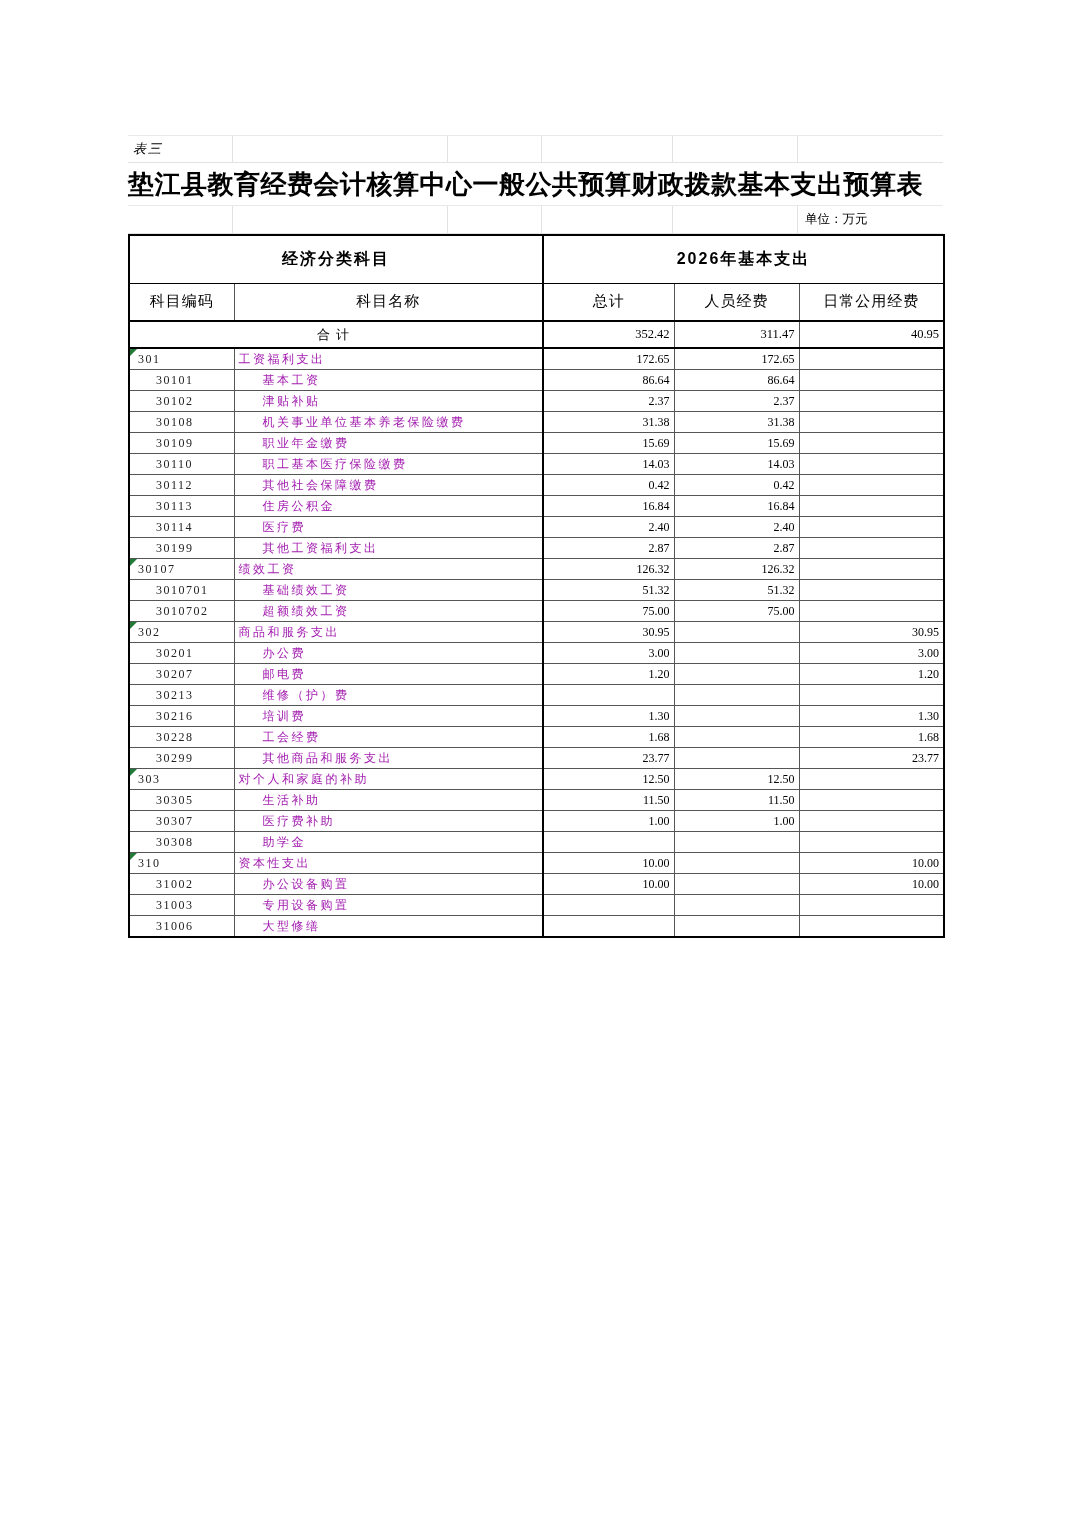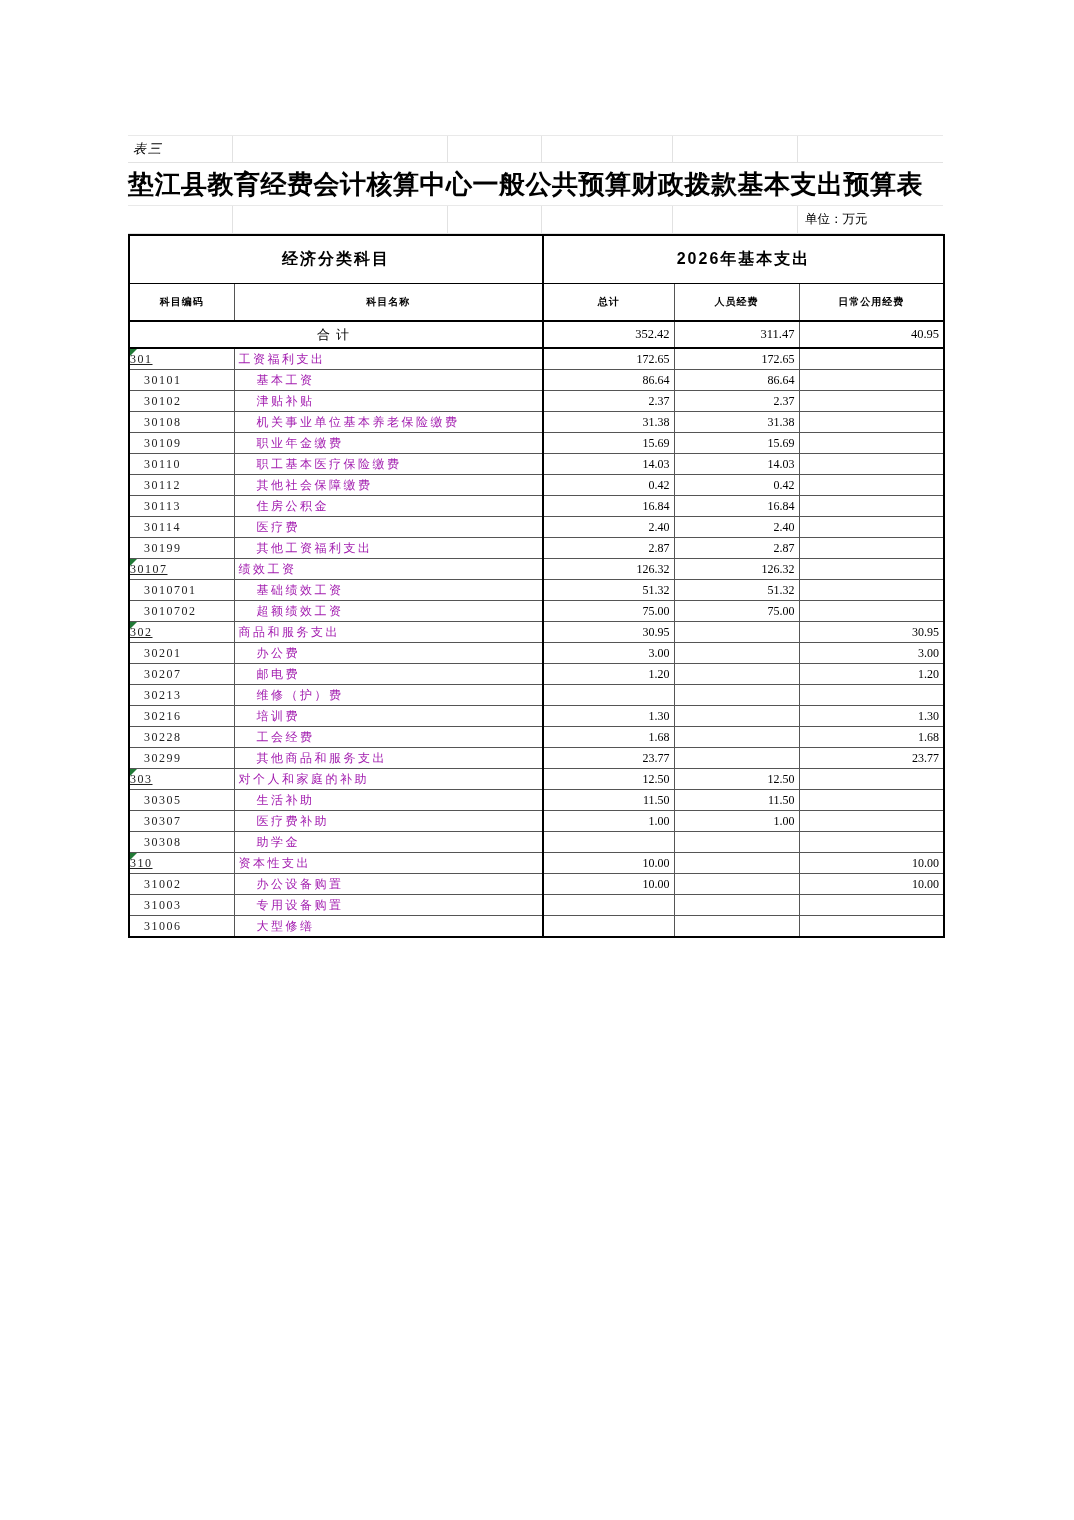--- a/index.html
+++ b/index.html
@@ -18,35 +18,35 @@
 
   .title-row{height:42px;display:flex;align-items:center;justify-content:flex-start;border-bottom:1px solid #e9e9e9;}
   .title{font-family:"Liberation Sans", sans-serif;font-weight:bold;font-size:26px;letter-spacing:0.5px;white-space:nowrap;}
 
   
   table.budget{border-collapse:collapse;table-layout:fixed;width:815px;border:2px solid #000;}
   col.c1{width:105px}col.c2{width:309px}col.c3{width:131px}col.c4{width:125px}col.c5{width:145px}
   .budget th,.budget td{box-sizing:border-box;border:1px solid #555;overflow:hidden;white-space:nowrap;}
   .budget tr.h1 th{height:48px;font-family:"Liberation Sans", sans-serif;font-weight:bold;font-size:16px;
                    text-align:center;vertical-align:middle;border-bottom:1px solid #000;letter-spacing:2px;}
-  .budget tr.h2 th{height:38px;font-family:"Liberation Sans", sans-serif;font-weight:bold;font-size:10px;
+  .budget tr.h2 th{height:38px;font-family:"Liberation Sans", sans-serif;font-weight:normal;font-size:15px;
                    text-align:center;vertical-align:middle;border-bottom:2px solid #000;letter-spacing:1px;}
   .c-total{border-left:2px solid #000 !important;}
 
   tr.total-row td{height:27px;vertical-align:middle;border-bottom:2px solid #000;}
   .total-label{text-align:center;font-size:13px;letter-spacing:6px;}
   tr.total-row .num{font-weight:normal;font-size:12.5px;}
 
   tr.data-row td{height:18px;font-size:12px;vertical-align:middle;line-height:18px;}
   td.code{position:relative;letter-spacing:1.5px;color:#222;}
-  td.code.lv0{padding-left:0;text-decoration:underline;}
-  td.code.lv1{padding-left:14px;margin-left:36px;}
+  td.code.lv0{padding-left:8px;}
+  td.code.lv1{padding-left:26px;margin-left:36px;}
   td.name{letter-spacing:2.5px;color:#a21caf;}
   td.name.lv0{padding-left:4px;}
-  td.name.lv1{padding-left:22px;}
+  td.name.lv1{padding-left:28px;}
   td.num{text-align:right;padding-right:4px;}
   .tri{position:absolute;left:0;top:0;width:0;height:0;
        border-top:7px solid #217a36;border-right:7px solid transparent;}
 </style>
 </head>
 <body>
 
 <div class="page">
   <div class="sheet">
 

